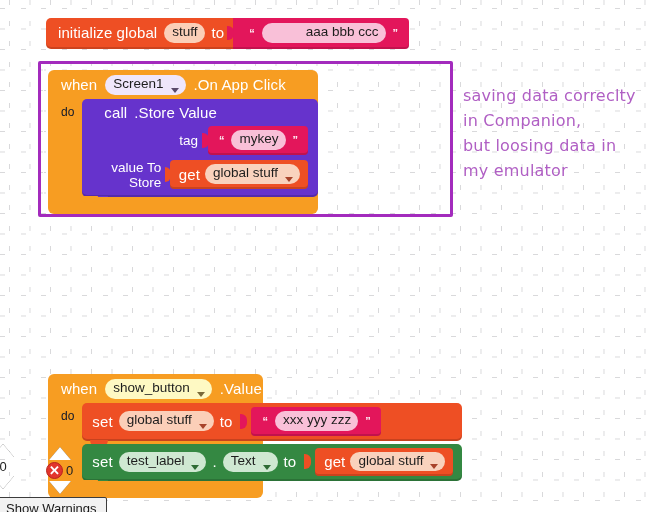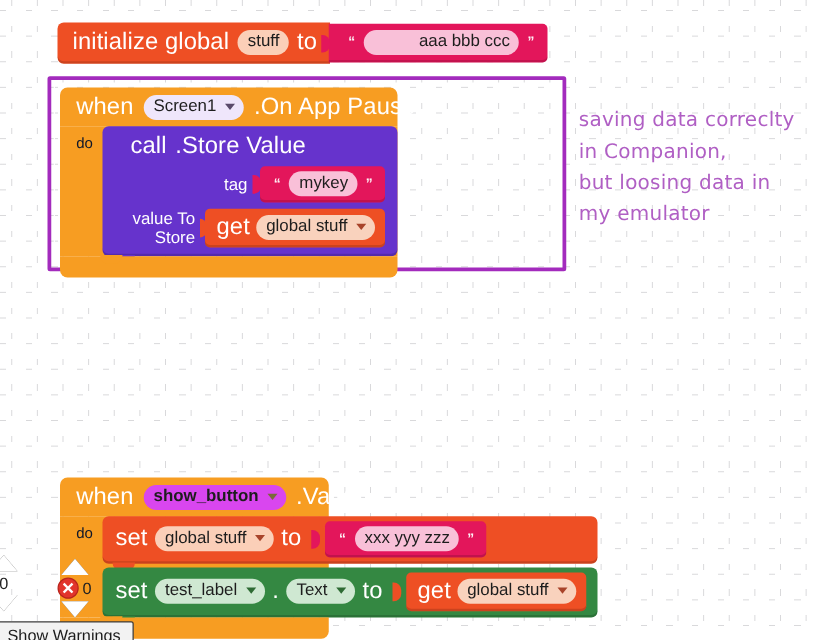--- a/index.html
+++ b/index.html
@@ -29,25 +29,25 @@
   #grid-dots{
     position:absolute; inset:0;
     background-image:
       radial-gradient(circle at 1px 1px, rgba(160,160,168,.0) 0, transparent 0);
   }
 
   
   .blk{ position:absolute; }
   .row{ display:flex; align-items:center; }
 
-  .lbl{ color:#ffffff; font-size:19px; letter-spacing:.1px; white-space:nowrap; }
+  .lbl{ color:#ffffff; font-size:15px; letter-spacing:.1px; white-space:nowrap; }
 
   
   .field{
-    display:inline-flex; align-items:center; gap:5px;
+    display:inline-flex; align-items:flex-end; gap:5px;
     border-radius:11px; padding:1px 7px 2px 8px;
     font-size:13.5px; color:#1d1d1d; white-space:nowrap;
     line-height:1.25;
   }
   .caret{
     width:0;height:0;border-left:4px solid transparent;border-right:4px solid transparent;
     border-top:5px solid #7a6a3a; display:inline-block; margin-left:2px;
   }
   .caret.dk{ border-top-color:#5a4a6a; }
   .caret.rd{ border-top-color:#a8432a; }
@@ -99,21 +99,21 @@
     color:#0f172a; font-size:12px; padding:6px 8px 0 0; align-self:flex-start;
   }
   .evt-bottom{
     background:#f79d22; height:17px; border-radius:0 0 6px 6px; position:relative;
   }
   .evt-bottom:before{
     content:""; position:absolute; left:32px; top:-1px; width:18px; height:7px;
     background:#f79d22; border-radius:0 0 7px 7px;
   }
   .f-comp{ background:#efe6fb; }
-  .f-evt { background:#d946ef;font-weight:bold; }
+  .f-evt { background:#fef9c3; }
 
   
   .call-blk{
     background:#6633cc; border-radius:5px; position:relative;
     padding:5px 10px 7px 10px; min-width:200px;
     box-shadow:inset 0 -2px 0 rgba(0,0,0,.16);
   }
   .call-blk .tab{
     position:absolute; left:8px; bottom:-6px; width:18px; height:7px;
     background:#6633cc; border-radius:0 0 8px 8px;
@@ -214,21 +214,21 @@
   </div>
 </div>
 
 <div class="blk evt-wrap" id="b-pause">
   <div class="evt-top">
     <span class="lbl">when</span>
     <span class="field f-comp">
       <span>Screen1</span>
       <i class="caret dk"></i>
     </span>
-    <span class="lbl">.On App Pause</span>
+    <span class="lbl">.On App Click</span>
   </div>
   <div class="evt-body">
     <span class="evt-do">do</span>
     <div class="call-blk">
       <span class="tab"></span>
       <div class="row" style="gap:7px;margin-left:12px;">
         <span class="lbl">call</span>
         <span class="lbl">.Store Value</span>
       </div>
 

